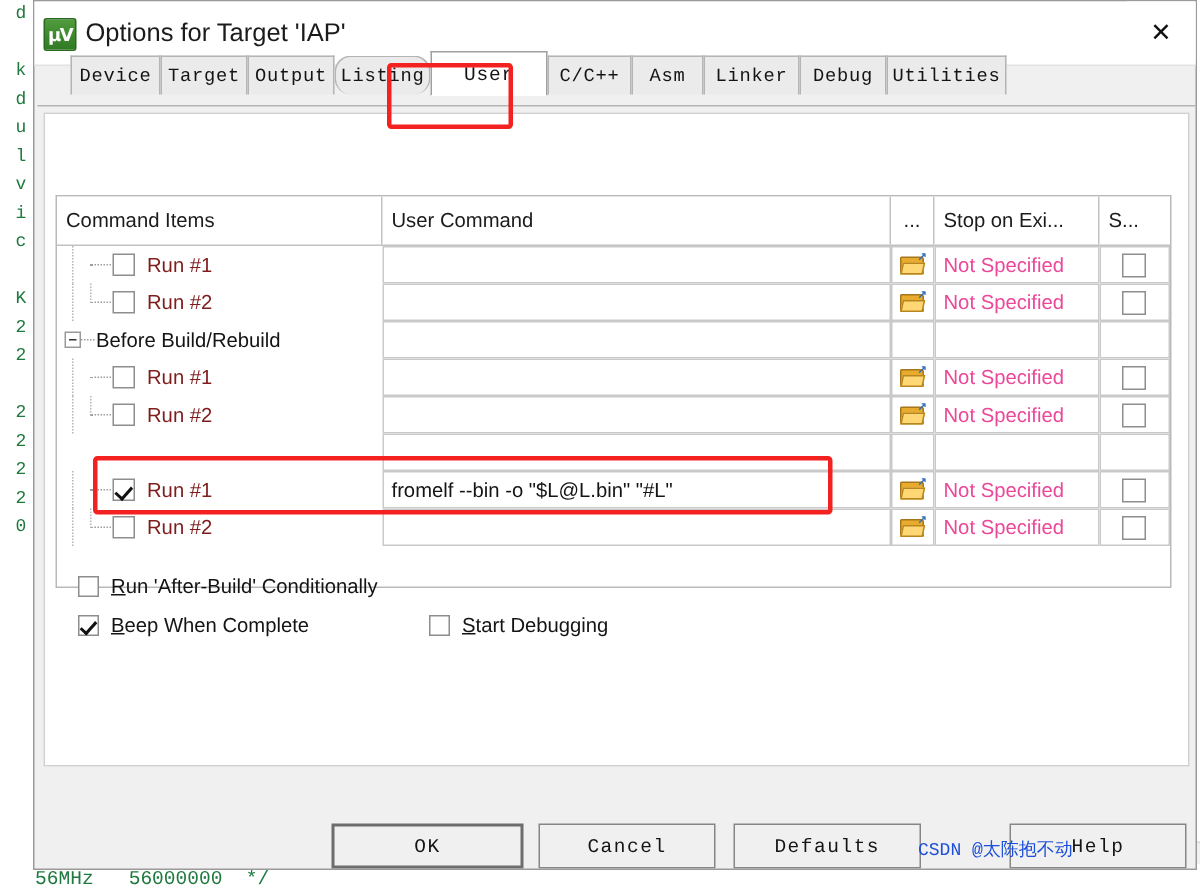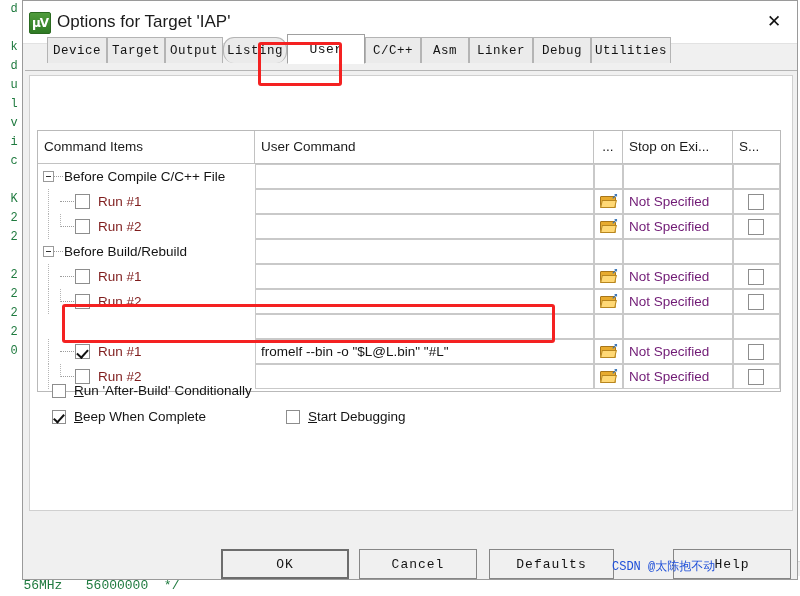--- a/index.html
+++ b/index.html
@@ -131,21 +131,21 @@
     padding-left:5px;white-space:nowrap;overflow:hidden;
   }
   .cell-dots{
     position:absolute;left:556px;top:0;width:29px;height:25px;
     box-sizing:border-box;border:1px solid #c9c9c9;background:#ffffff;
     display:flex;align-items:center;justify-content:center;
   }
   .cell-stop{
     position:absolute;left:585px;top:0;width:110px;height:25px;
     box-sizing:border-box;border:1px solid #c9c9c9;background:#ffffff;
-    font-size:13.5px;color:#701a75;line-height:23px;padding-left:5px;
+    font-size:13.5px;color:#ec4899;line-height:23px;padding-left:5px;
     white-space:nowrap;overflow:hidden;
   }
   .cell-s{
     position:absolute;left:695px;top:0;width:47px;height:25px;
     box-sizing:border-box;border:1px solid #c9c9c9;background:#ffffff;
   }
   .row.group .cell-usercmd,
   .row.group .cell-stop{border-bottom:1px solid #c9c9c9;}
   .row.group .cell-dots,
   .row.group .cell-s{border:1px solid #c9c9c9;background:#ffffff;}
@@ -316,31 +316,20 @@
 
     <div id="grid">
       <div id="gridhead">
         <div class="hcell" style="left:0;width:217px;">Command Items</div>
         <div class="hcell" style="left:217px;width:339px;">User Command</div>
         <div class="hcell" style="left:556px;width:29px;text-align:center;padding-left:0;">...</div>
         <div class="hcell" style="left:585px;width:110px;">Stop on Exi...</div>
         <div class="hcell nb" style="left:695px;width:47px;">S...</div>
       </div>
       <div id="gridbody">
-          <div class="row group">
-            <div class="cell-cmditem">
-              <span class="expander"></span>
-              <span class="treedash"></span>
-              <span class="grouplabel">Before Compile C/C++ File</span>
-            </div>
-            <div class="cell-usercmd"></div>
-            <div class="cell-dots"></div>
-            <div class="cell-stop"></div>
-            <div class="cell-s"></div>
-          </div>
           <div class="row item">
             <div class="cell-cmditem">
               <span class="vline"></span>
               <span class="childdash"></span>
               <span class="cbx"></span>
               <span class="runlabel">Run #1</span>
             </div>
             <div class="cell-usercmd"></div>
             <div class="cell-dots">
               <span class="folder">

